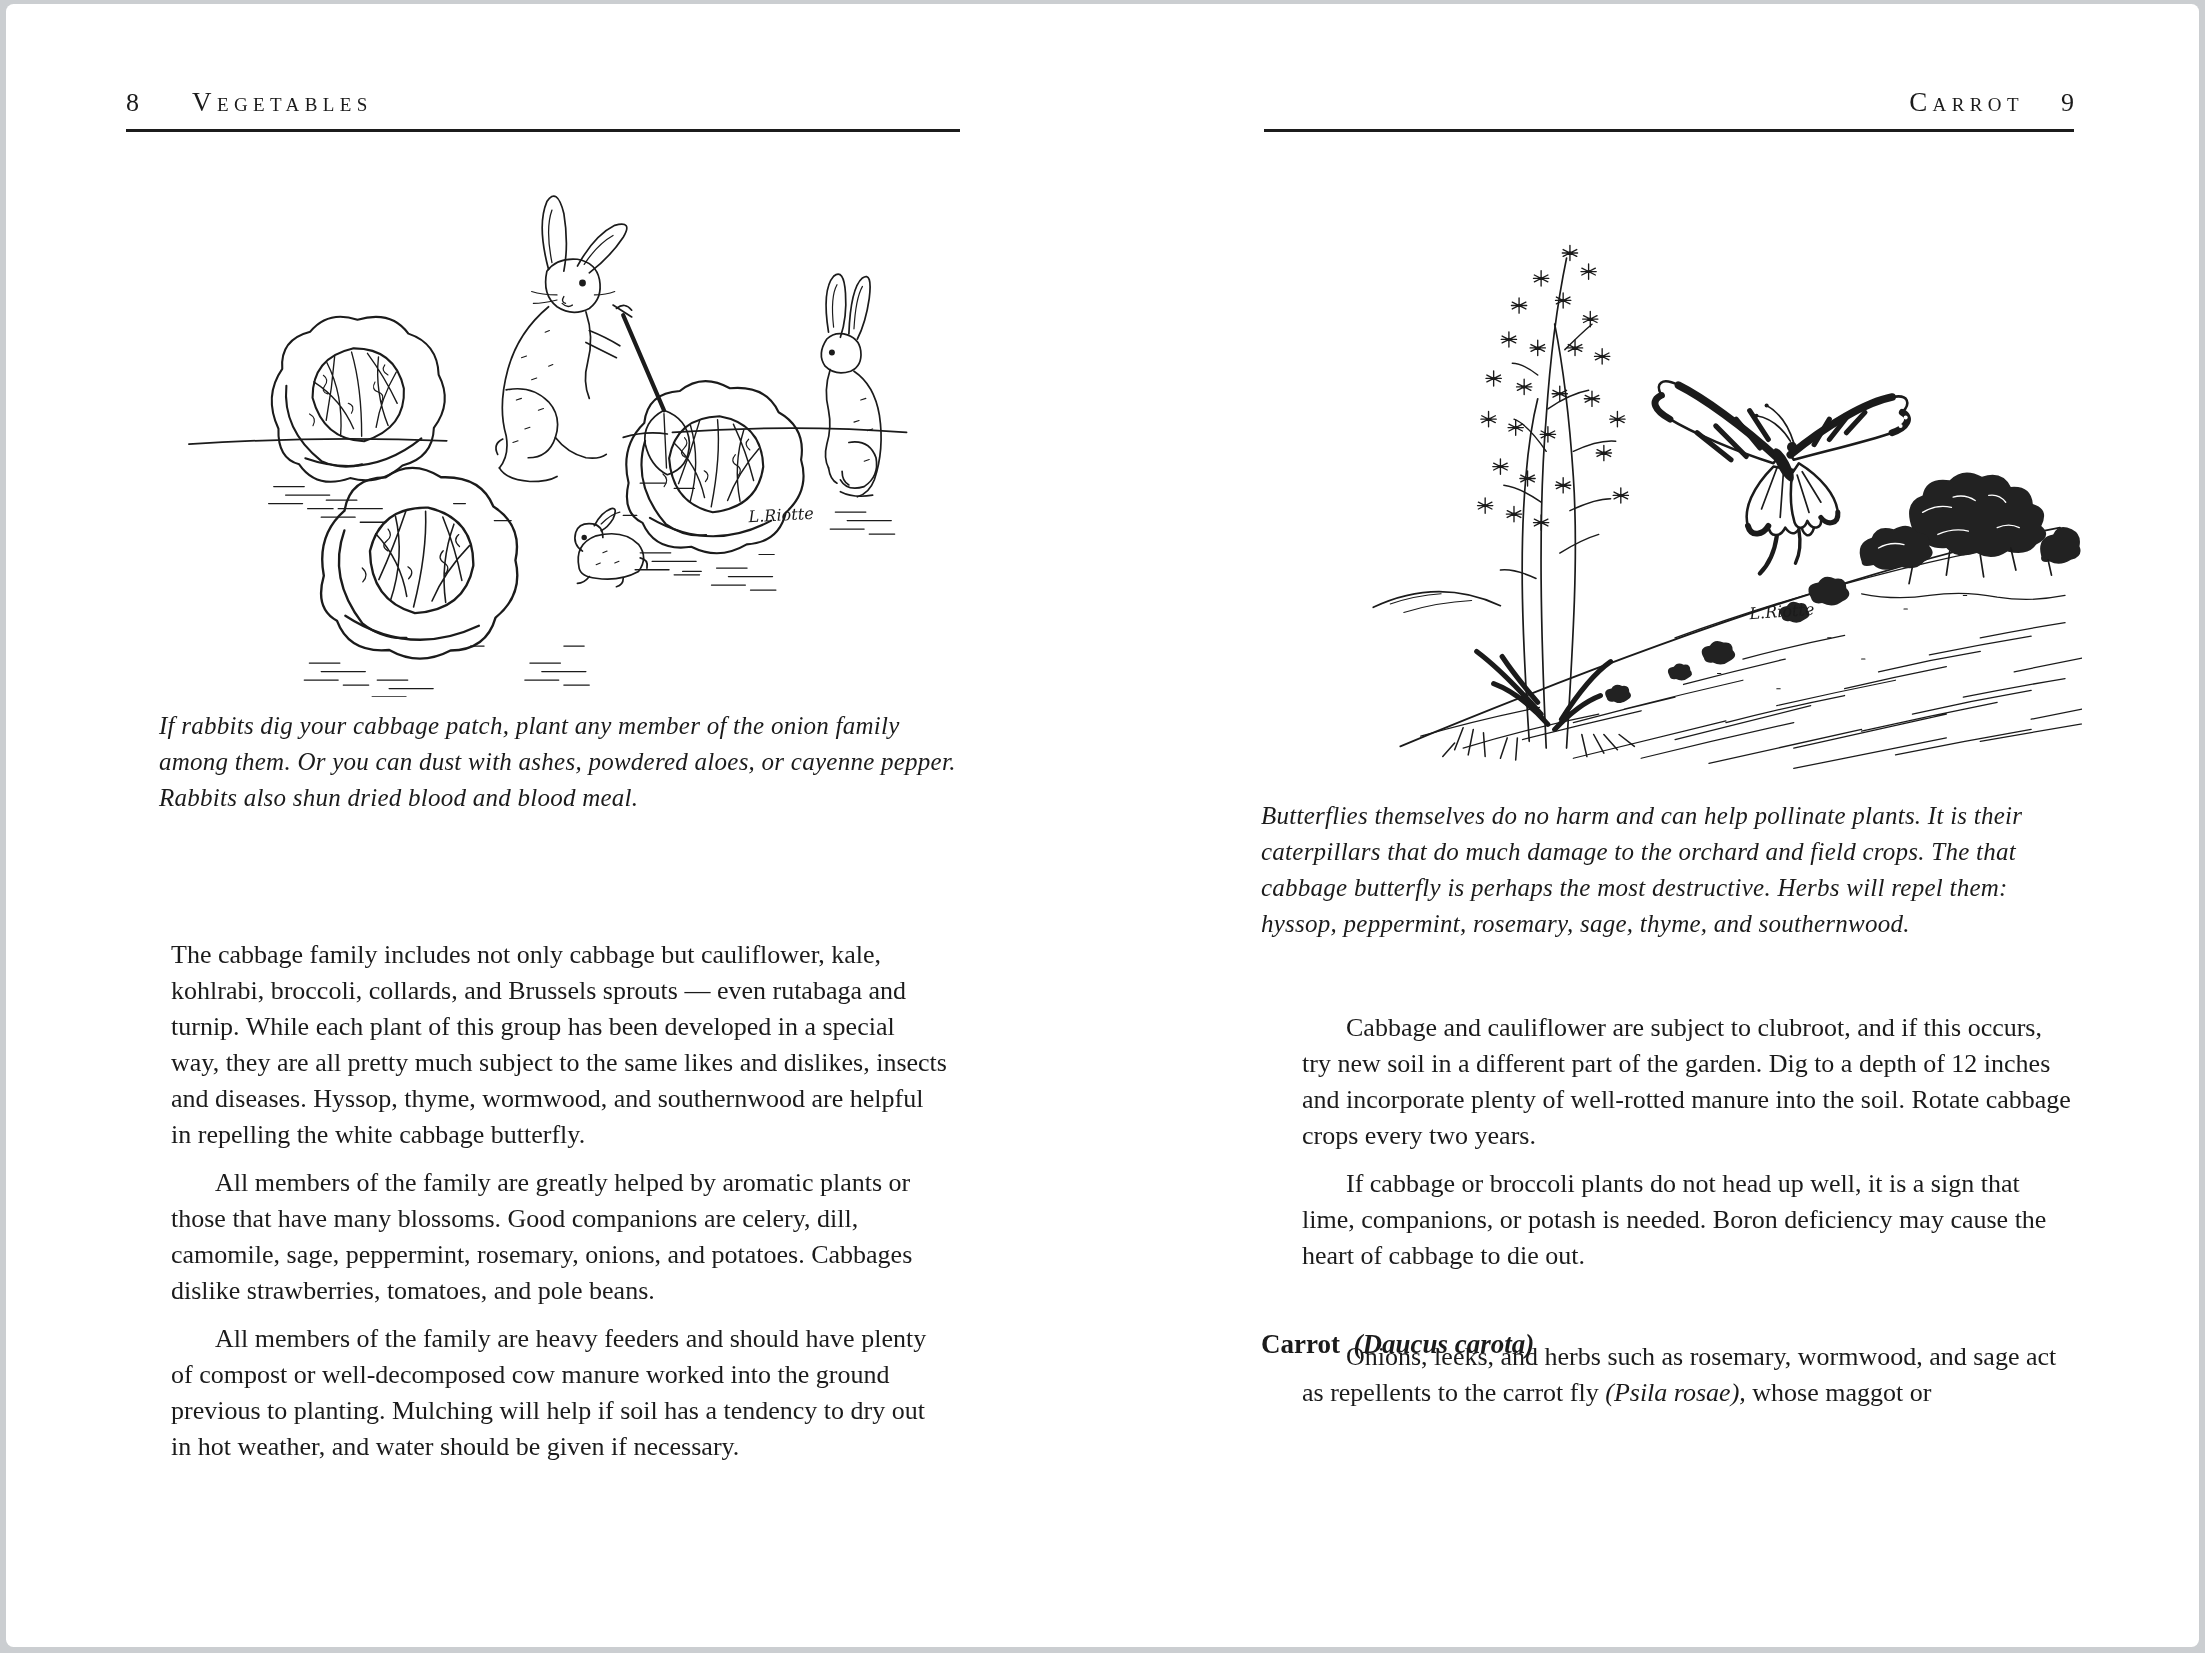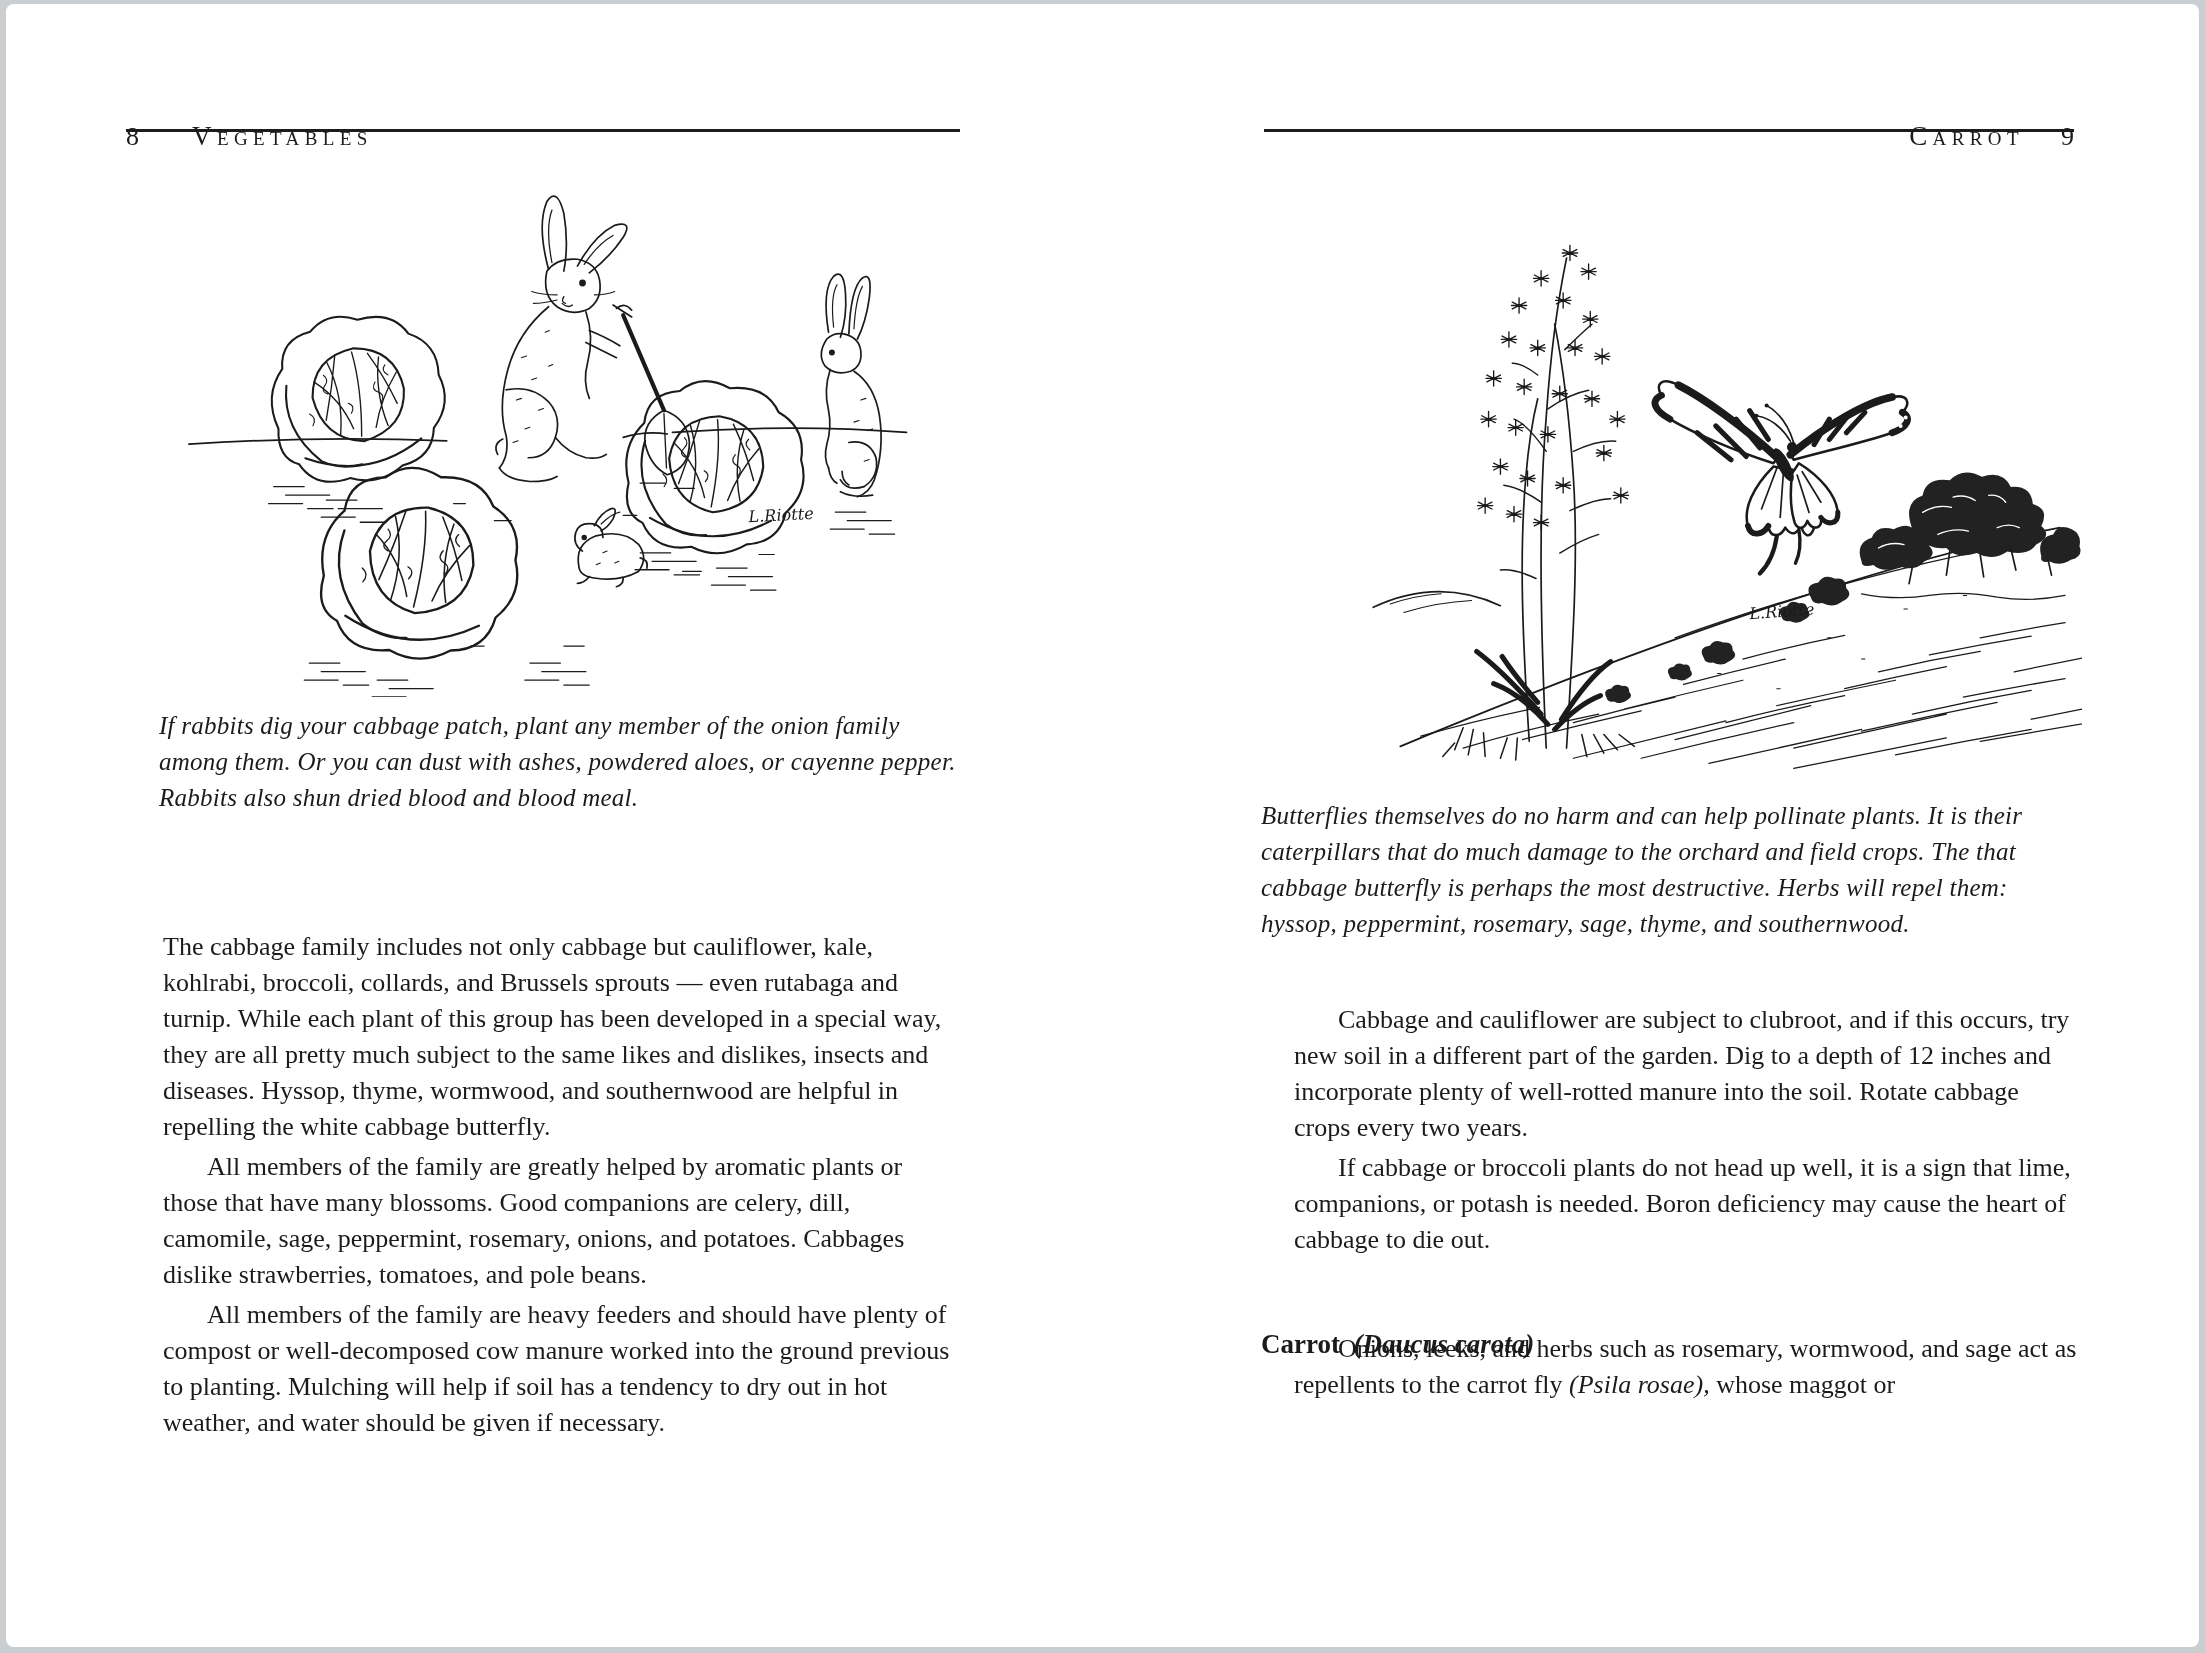--- a/index.html
+++ b/index.html
@@ -19,37 +19,36 @@
   
   .running-head{
     display:flex;align-items:baseline;
     font-size:25.4px;line-height:34px;
   }
   .running-head .num{font-size:26px;letter-spacing:0;}
   .running-head .title{
     font-variant:small-caps;
     letter-spacing:0.2em;
     font-size:27px;
-    margin-top:34px;
   }
   .head-rule{height:2.5px;background:#1c1c1c;}
   
   .caption{
     font-style:italic;
     font-size:25px;line-height:36px;
     letter-spacing:0.01em;
   }
   
   .sec-head{
     font-weight:bold;font-size:27px;line-height:36px;
   }
   .sec-head .latin-italic{font-weight:bold;font-style:italic;}
   
   .bodytext{font-size:26px;line-height:36px;text-align:left;}
-  .bodytext p{margin:4px;}
+  .bodytext p{margin:12px;}
   .bodytext p.ind{text-indent:44px;}
   .ital{font-style:italic;}
   svg text.sig{
     font-family:"DejaVu Serif",serif;
     font-style:italic;font-size:19px;fill:#1b1b1b;
   }
 </style>
 </head>
 <body>
 

